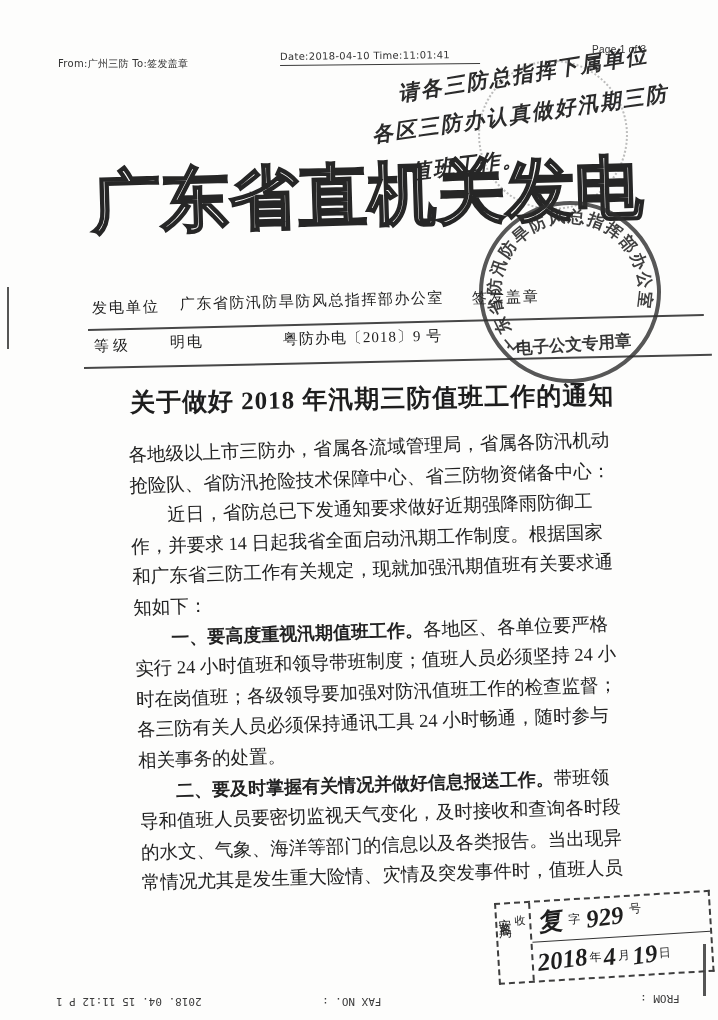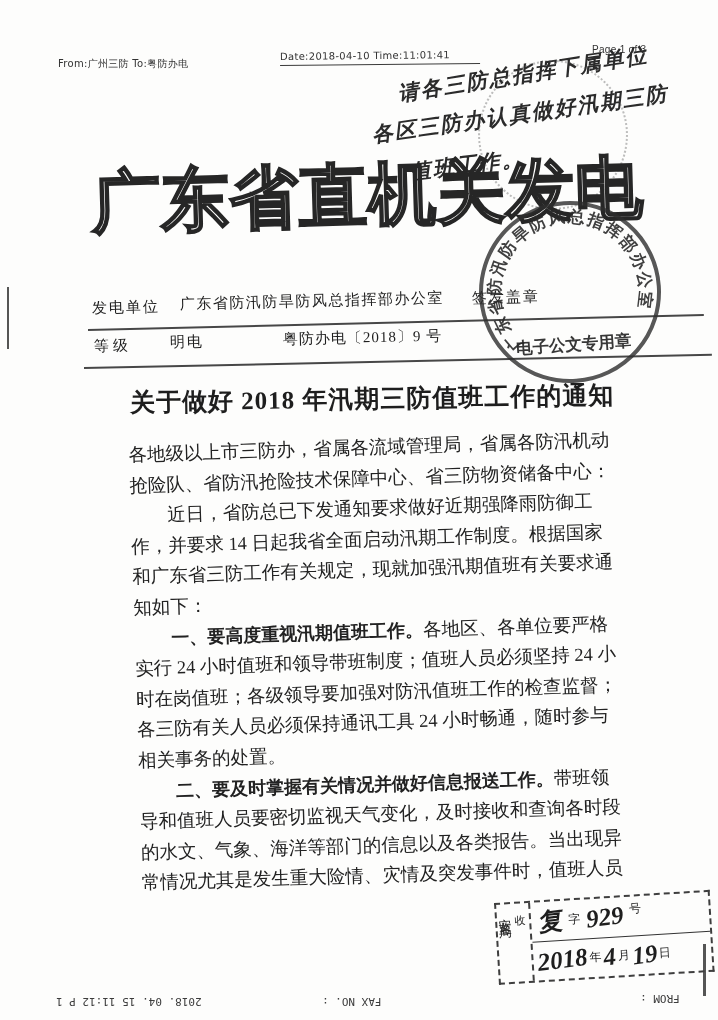--- a/index.html
+++ b/index.html
@@ -81,21 +81,21 @@
 
   
   .art-left  { left:7px;   top:287px; width:2px; height:62px; background:#1c1c1c; opacity:.75; }
   .art-right { left:703px; top:944px; width:3px; height:52px; background:#2a2a2a; opacity:.8; }
 </style>
 </head>
 <body>
 
 <div class="page">
 
-  <div class="abs hdr hdr-left">From:广州三防 To:粤防办电</div>
+  <div class="abs hdr hdr-left">From:广州三防 To:签发盖章</div>
   <div class="abs hdr hdr-center">Date:2018-04-10 Time:11:01:41</div>
   <div class="abs hdr hdr-right">Page 1 of 3</div>
 
   <div class="abs hw hw1">请各三防总指挥下属单位</div>
   <div class="abs hw hw2">各区三防办认真做好汛期三防</div>
   <div class="abs hw hw3">值班工作。</div>
 
   <div class="abs faint-stamp"></div>
 
   <div class="abs masthead">广东省直机关发电</div>

